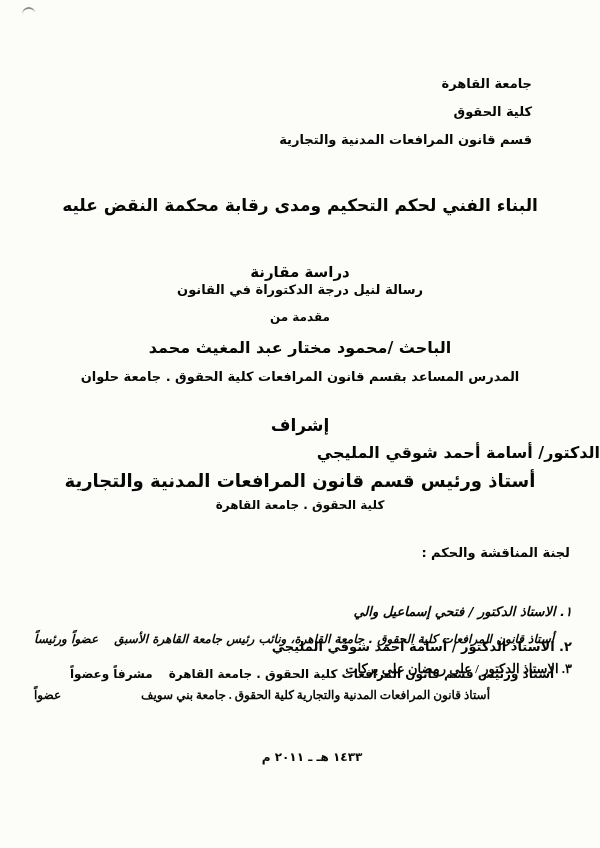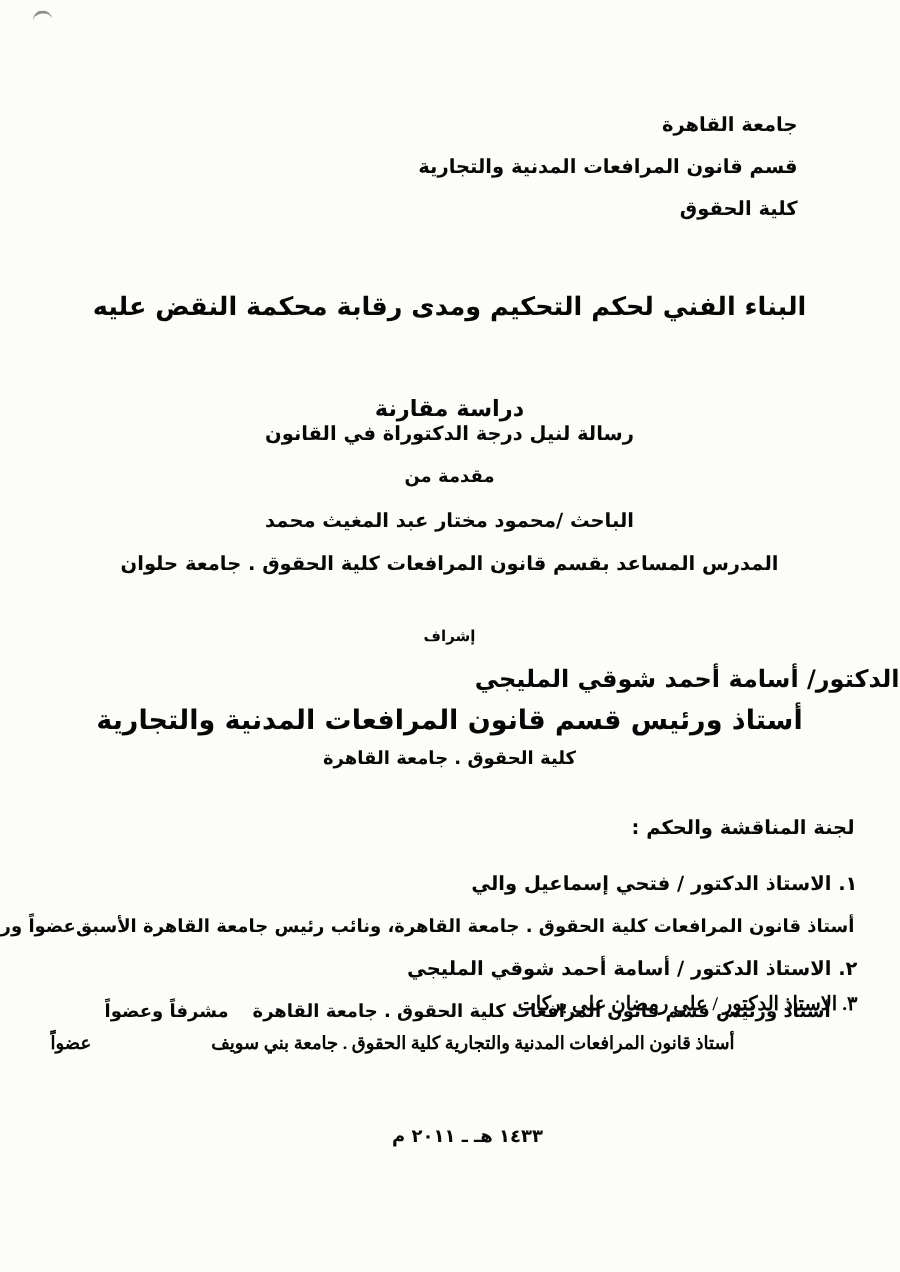--- a/index.html
+++ b/index.html
@@ -20,50 +20,50 @@
 
   .title-block { top: 190px; }
   .title-main { font-size: 17px; line-height: 30px; }
   .title-sub  { font-size: 15px; line-height: 32px; margin-top: 36px; }
 
   .thesis-block { top: 277px; }
   .thesis-statement { font-size: 13px; line-height: 26px; }
   .presented-by     { font-size: 12px; line-height: 28px; }
 
   .researcher-block { top: 334px; }
-  .researcher-name     { font-size: 13px; line-height: 28px; }
+  .researcher-name     { font-size: 16px; line-height: 28px; }
   .researcher-position { font-size: 13px; line-height: 29px; }
 
   .supervision-block { top: 412px; }
-  .supervision-heading { font-size: 10px; line-height: 26px; }
+  .supervision-heading { font-size: 17px; line-height: 26px; }
   .supervisor-name     { font-size: 16px; line-height: 30px; text-align: right; }
   .supervisor-title    { font-size: 18px; line-height: 25px; }
   .supervisor-faculty  { font-size: 12px; line-height: 25px; }
 
   .committee-heading { top: 543px; right: 30px; font-size: 13px; line-height: 20px; }
 
   .member { left: 0; right: 0; }
-  .m1 { top: 577px; } .m2 { top: 634px; margin-left: 36px; } .m3 { top: 656px; font-family: Liberation Serif, serif; }
+  .m1 { top: 599px; font-style: italic; } .m2 { top: 634px; margin-left: 36px; } .m3 { top: 656px; font-family: Liberation Serif, serif; }
   .member-name { font-size: 13px; line-height: 26px; text-align: right; padding-right: 28px; }
   .member-detail { display: flex; align-items: center; height: 27px;
     padding-right: 30px; padding-left: 34px; }
   .member-desc { flex: 1; text-align: center; font-size: 12px; white-space: nowrap; }
   .member-role { font-size: 12px; white-space: nowrap; }
 
   .date-line { top: 745px; font-size: 12px; line-height: 24px; letter-spacing: 1px; padding-left: 24px; }
 </style>
 </head>
 <body style="background: rgb(252, 252, 249); color: rgb(7, 7, 7);">
 
 <div class="abs scan-mark"></div>
 
 <div class="abs header">
   <div>جامعة القاهرة</div>
+  <div>كلية الحقوق</div>
   <div>قسم قانون المرافعات المدنية والتجارية</div>
-  <div>كلية الحقوق</div>
 </div>
 
 <div class="abs center title-block">
   <div class="title-main">البناء الفني لحكم التحكيم ومدى رقابة محكمة النقض عليه</div>
   <div class="title-sub">دراسة مقارنة</div>
 </div>
 
 <div class="abs center thesis-block">
   <div class="thesis-statement">رسالة لنيل درجة الدكتوراة في القانون</div>
   <div class="presented-by">مقدمة من</div>

